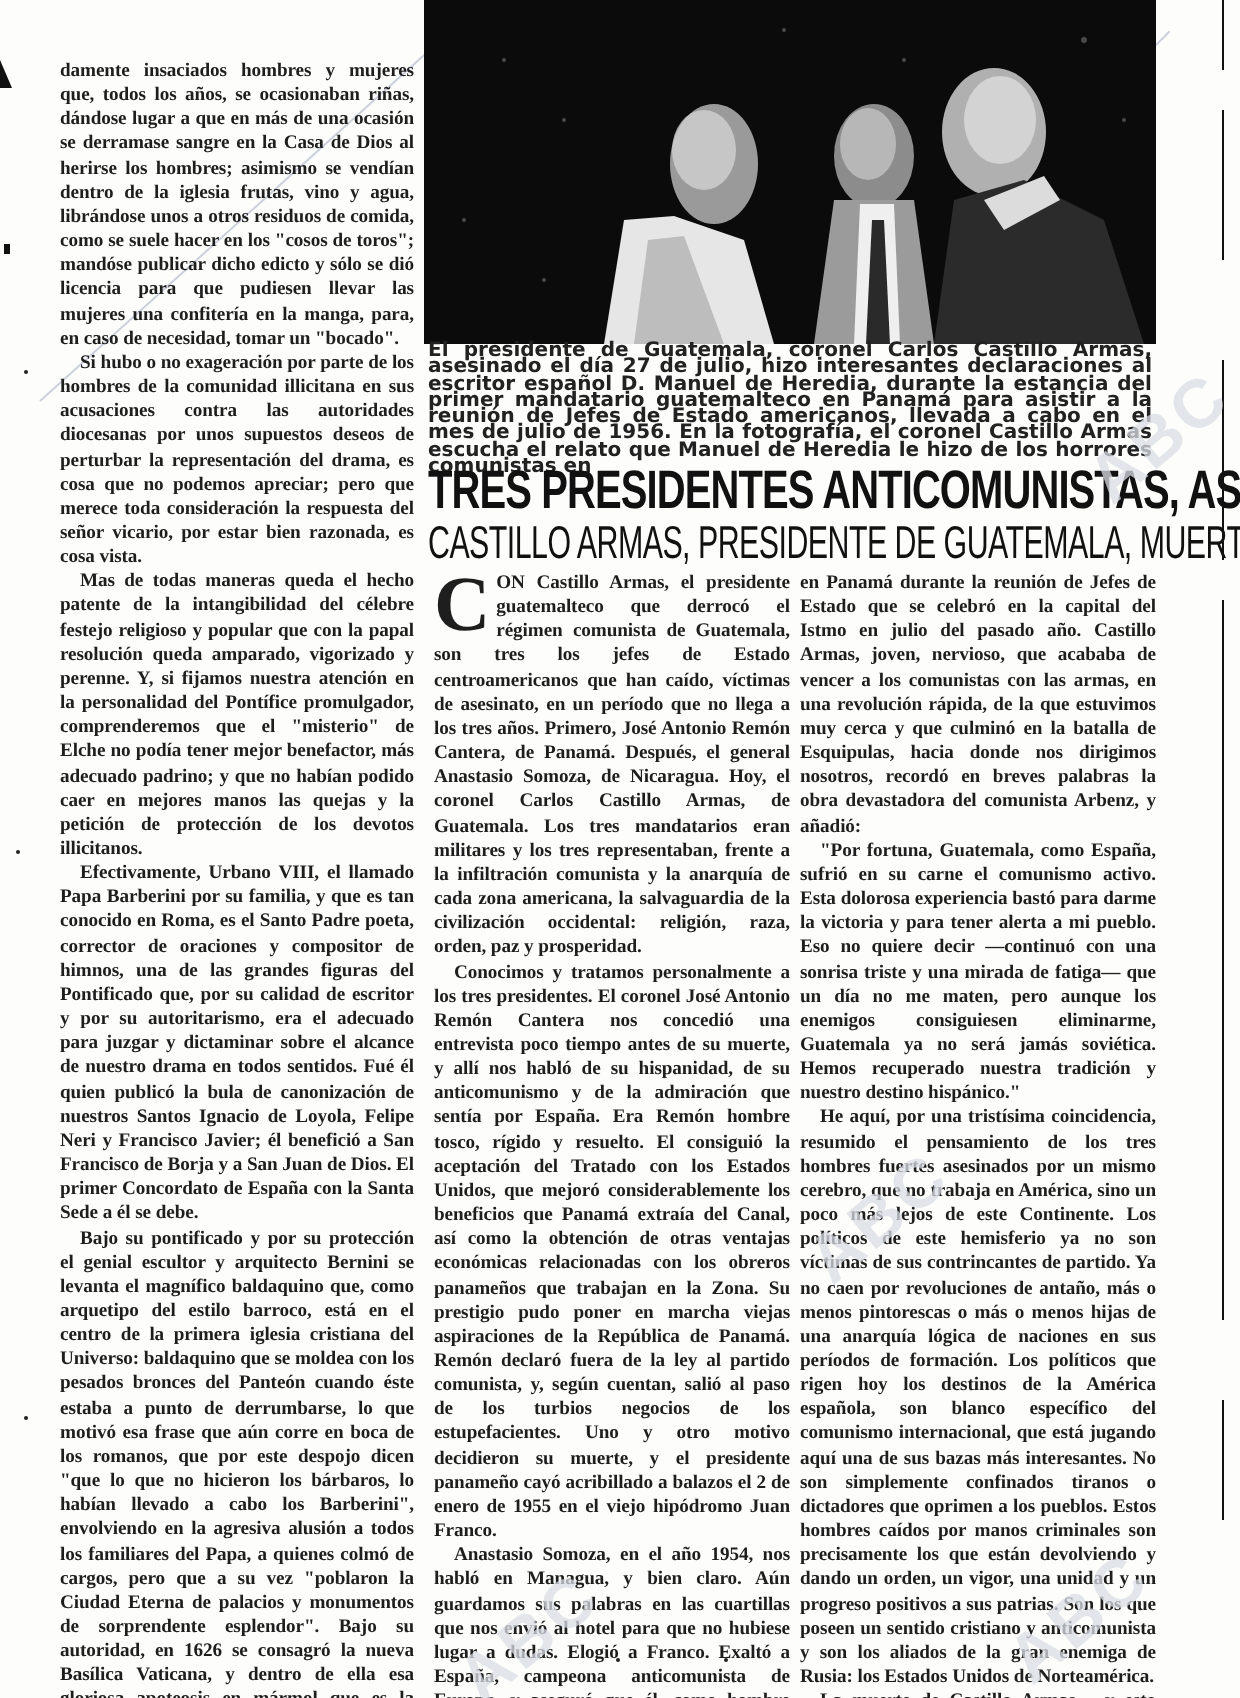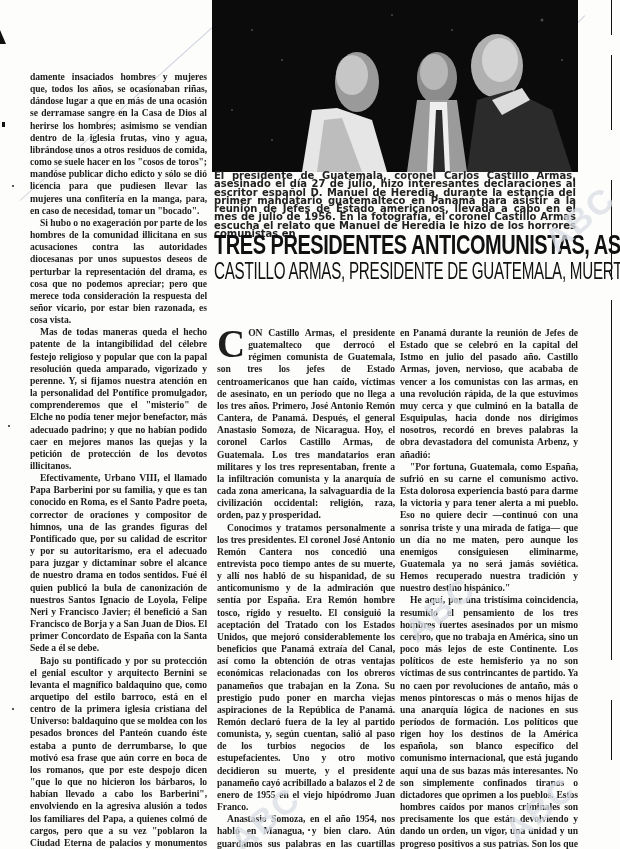--- a/index.html
+++ b/index.html
@@ -8,21 +8,21 @@
     background:#fdfdfc; color:#1a1a1a;
     font-family:"DejaVu Serif","Liberation Serif",serif;
   }
   .col {
     position:absolute; font-size:9.6px; line-height:12.15px;
     text-align:justify; hyphens:auto; letter-spacing:-0.05px;
     font-family:"Liberation Serif","DejaVu Serif",serif; font-weight:bold;
     color:#1e1e1e;
   }
   .col p { margin:0; text-indent:10px; }
-  .col p.noindent { text-indent:0;margin-top:41px; }
+  .col p.noindent { text-indent:0; }
   .left-col { left:30px; top:30px; width:177px; }
   .mid-col { left:217px; top:286px; width:178px; }
   .right-col { left:400px; top:286px; width:178px; }
   .photo {
     position:absolute; left:212px; top:0; width:366px; height:172px;
     background:#0c0c0c; overflow:hidden;
   }
   .photo svg { display:block; }
   .caption {
     position:absolute; left:214px; top:172px; width:362px;

